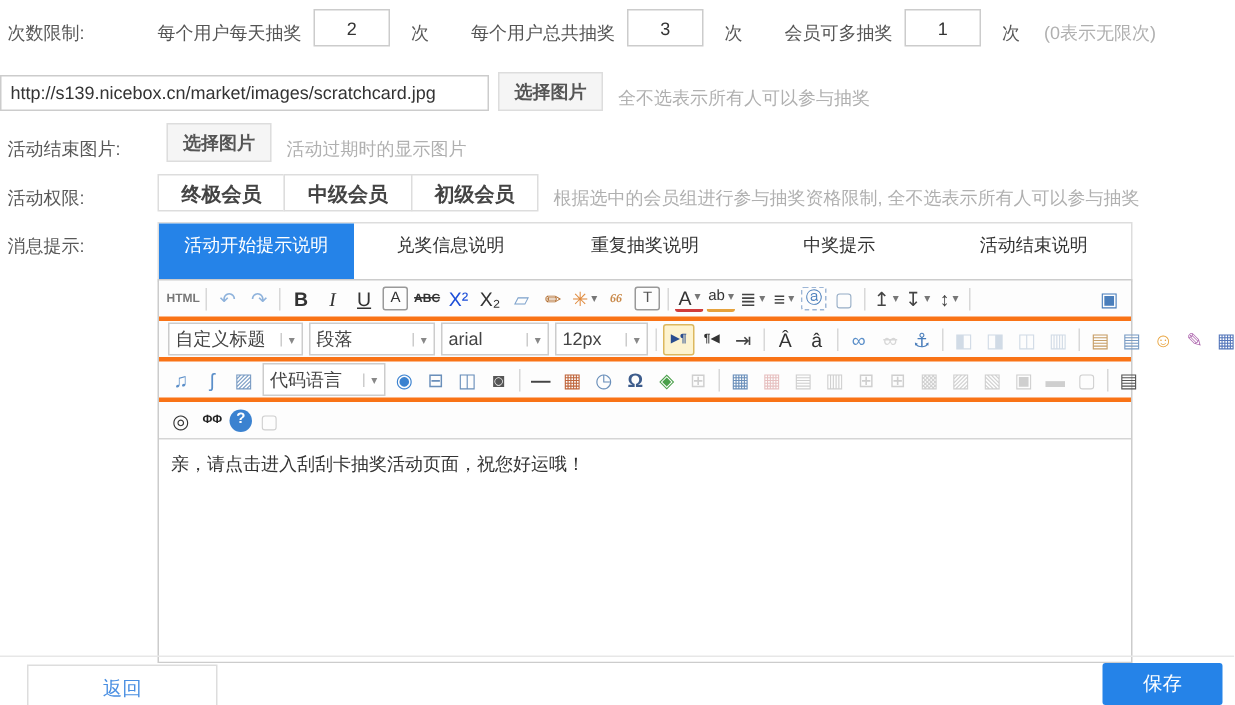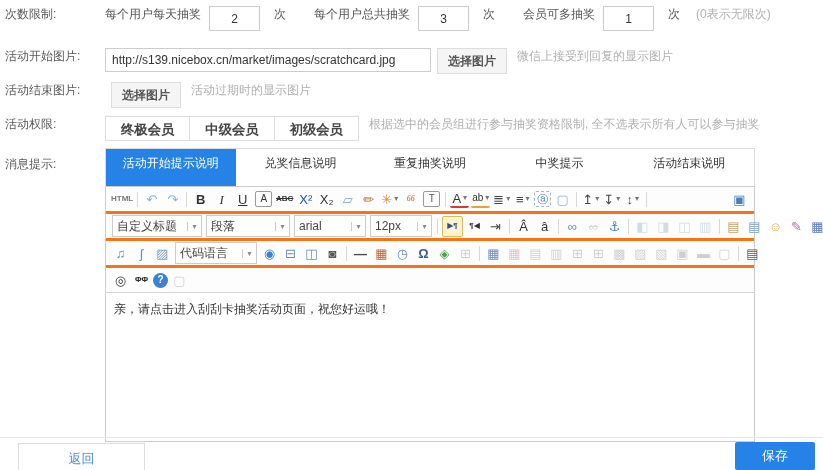--- a/index.html
+++ b/index.html
@@ -1,18 +1,18 @@
 <!DOCTYPE html>
 <html><head>
 <meta charset="utf-8">
 <style>
   html,body{margin:0;padding:0;background:#fff;}
   .page{position:relative;width:823px;height:470px;background:#fff;overflow:hidden;
         font-family:"Liberation Sans","DejaVu Sans",sans-serif;font-size:12px;color:#555;}
-  .row{position:absolute;left:0;width:823px;display:flex;align-items:flex-start;}
+  .row{position:absolute;left:0;width:823px;display:flex;align-items:flex-end;}
   .flabel{width:100px;padding-left:5px;flex:none;color:#595959;}
   .hint{color:#b0b0b0;margin-left:10px;white-space:nowrap;}
   .unit{margin:0 6px;color:#595959;}
   .gap-l{margin-left:22px;}
   input.num{width:45px;height:21px;border:1px solid #ccc;text-align:center;font-size:12px;color:#333;
             font-family:inherit;margin:0 8px;outline:none;}
   input.txt{width:312px;height:22px;border:1px solid #ccc;padding:0 6px;font-size:12px;color:#333;
             font-family:inherit;outline:none;}
   .pick-btn{height:26px;padding:0 10px;margin-left:6px;background:#f5f5f5;border:1px solid #ddd;
             font-weight:bold;color:#555;font-size:12px;cursor:pointer;font-family:inherit;}
@@ -73,24 +73,23 @@
     <span class="gap-l">每个用户总共抽奖</span>
     <input class="num" type="text" value="3" style="">
     <span class="unit">次</span>
     <span class="gap-l">会员可多抽奖</span>
     <input class="num" type="text" value="1" style="">
     <span class="unit">次</span>
     <span class="hint">(0表示无限次)</span>
   </div>
 
   <div class="row" style="top:48px;">
-    <span class="flabel">活动开始图片:</span>
     <input class="txt" type="text" value="http://s139.nicebox.cn/market/images/scratchcard.jpg" style="">
     <button class="pick-btn">选择图片</button>
-    <span class="hint">微信上接受到回复的显示图片</span>
+    <span class="hint">全不选表示所有人可以参与抽奖</span>
   </div>
 
   <div class="row" style="top:82px;">
     <span class="flabel">活动结束图片:</span>
     <button class="pick-btn">选择图片</button>
     <span class="hint">活动过期时的显示图片</span>
   </div>
 
   <div class="row" style="top:116px;">
     <span class="flabel">活动权限:</span>

